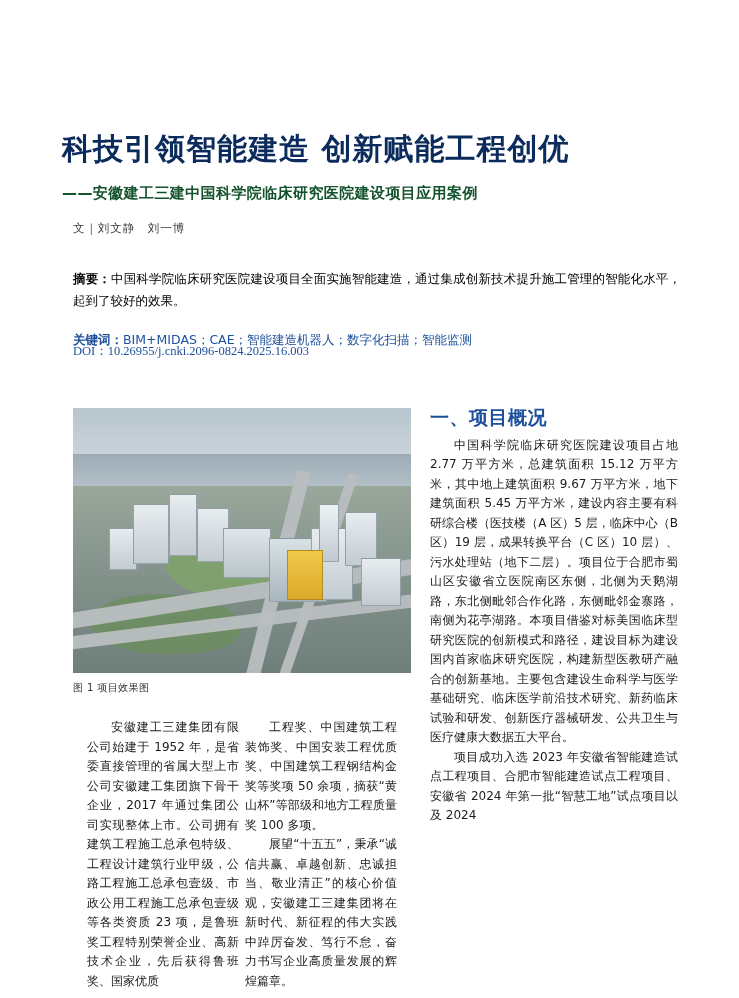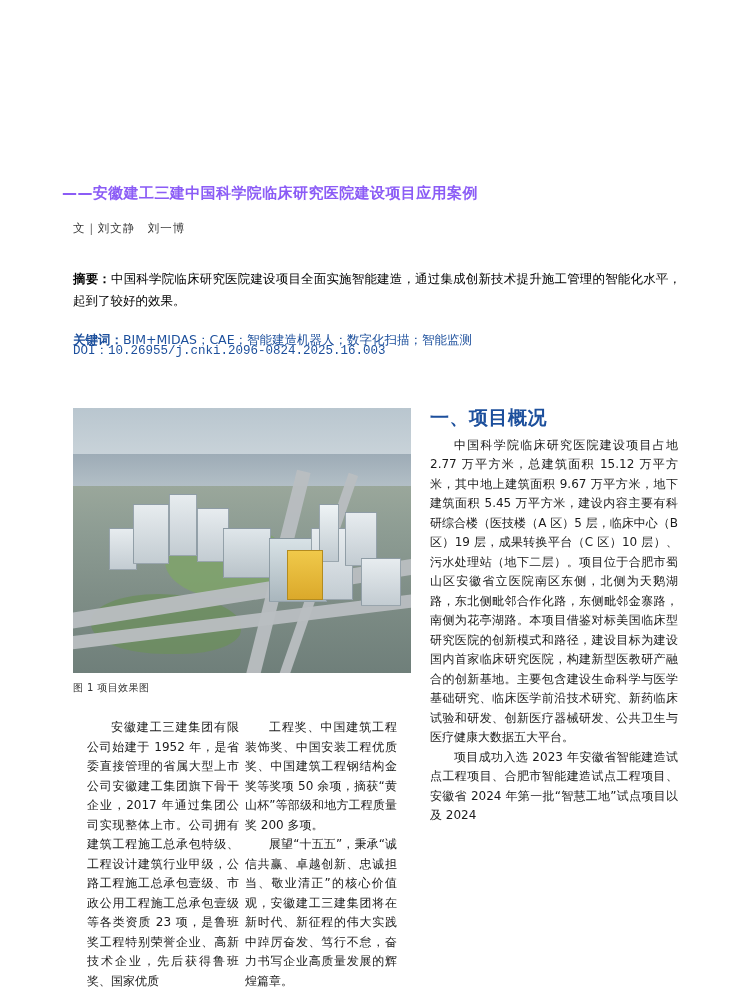--- a/index.html
+++ b/index.html
@@ -109,21 +109,21 @@
   }
   .title-sub {
     position: absolute;
     left: 62px;
     top: 182px;
     width: 650px;
     font-family: "DejaVu Sans", sans-serif;
     font-weight: bold;
     font-size: 15px;
     line-height: 22px;
-    color: #8b5cf6;
+    color: #14532d;
     letter-spacing: 0.4px;
   }
   .byline {
     position: absolute;
     left: 73px;
     top: 221px;
     font-family: "DejaVu Sans", sans-serif;
     font-size: 11.5px;
     color: #3b3b3b;
     letter-spacing: 1px;
@@ -154,21 +154,21 @@
     font-size: 12.5px;
     line-height: 22px;
     color: #1c4f9c;
     margin-top: 11px;
   }
   .doi {
     position: absolute;
     left: 73px;
     top: 340px;
     width: 608px;
-    font-family: Liberation Mono, monospace;
+    font-family: Liberation Serif, serif;
     font-size: 12.5px;
     line-height: 22px;
     color: #1c4f9c;
   }
 
   
   .figure {
     position: absolute;
     left: 73px;
     top: 408px;
@@ -286,20 +286,21 @@
     margin-bottom: 8px;
   }
   .col-right p { text-indent: 24px; }
 </style>
 </head>
 <body>
 
 <div class="page">
 
 
+  <div class="title-main">科技引领智能建造  创新赋能工程创优</div>
   <div class="title-sub">——安徽建工三建中国科学院临床研究医院建设项目应用案例</div>
   <div class="byline">文｜刘文静　刘一博</div>
 
   <div class="abstract">
     <b>摘要：</b><span>中国科学院临床研究医院建设项目全面实施智能建造，通过集成创新技术提升施工管理的智能化水平，起到了较好的效果。</span>
   </div>
   <div class="keywords">
     <b>关键词：</b><span>BIM+MIDAS；CAE；智能建造机器人；数字化扫描；智能监测</span>
   </div>
   <div class="doi">DOI：10.26955/j.cnki.2096-0824.2025.16.003</div>
@@ -326,21 +327,21 @@
     <div class="fig-tower"></div>
     <div class="fig-accent"></div>
   </div>
   <div class="fig-caption">图 1 项目效果图</div>
 
   <div class="col col-left">
     <p>安徽建工三建集团有限公司始建于 1952 年，是省委直接管理的省属大型上市公司安徽建工集团旗下骨干企业，2017 年通过集团公司实现整体上市。公司拥有建筑工程施工总承包特级、工程设计建筑行业甲级，公路工程施工总承包壹级、市政公用工程施工总承包壹级等各类资质 23 项，是鲁班奖工程特别荣誉企业、高新技术企业，先后获得鲁班奖、国家优质</p>
   </div>
 
   <div class="col col-mid">
-    <p>工程奖、中国建筑工程装饰奖、中国安装工程优质奖、中国建筑工程钢结构金奖等奖项 50 余项，摘获“黄山杯”等部级和地方工程质量奖 200 多项。</p>
+    <p>工程奖、中国建筑工程装饰奖、中国安装工程优质奖、中国建筑工程钢结构金奖等奖项 50 余项，摘获“黄山杯”等部级和地方工程质量奖 100 多项。</p>
     <p>展望“十五五”，秉承“诚信共赢、卓越创新、忠诚担当、敬业清正”的核心价值观，安徽建工三建集团将在新时代、新征程的伟大实践中踔厉奋发、笃行不怠，奋力书写企业高质量发展的辉煌篇章。</p>
   </div>
 
   <div class="col col-right">
     <div class="section-head">一、项目概况</div>
     <p>中国科学院临床研究医院建设项目占地 2.77 万平方米，总建筑面积 15.12 万平方米，其中地上建筑面积 9.67 万平方米，地下建筑面积 5.45 万平方米，建设内容主要有科研综合楼（医技楼（A 区）5 层，临床中心（B 区）19 层，成果转换平台（C 区）10 层）、污水处理站（地下二层）。项目位于合肥市蜀山区安徽省立医院南区东侧，北侧为天鹅湖路，东北侧毗邻合作化路，东侧毗邻金寨路，南侧为花亭湖路。本项目借鉴对标美国临床型研究医院的创新模式和路径，建设目标为建设国内首家临床研究医院，构建新型医教研产融合的创新基地。主要包含建设生命科学与医学基础研究、临床医学前沿技术研究、新药临床试验和研发、创新医疗器械研发、公共卫生与医疗健康大数据五大平台。</p>
     <p>项目成功入选 2023 年安徽省智能建造试点工程项目、合肥市智能建造试点工程项目、安徽省 2024 年第一批“智慧工地”试点项目以及 2024</p>
   </div>
 
 </div>

